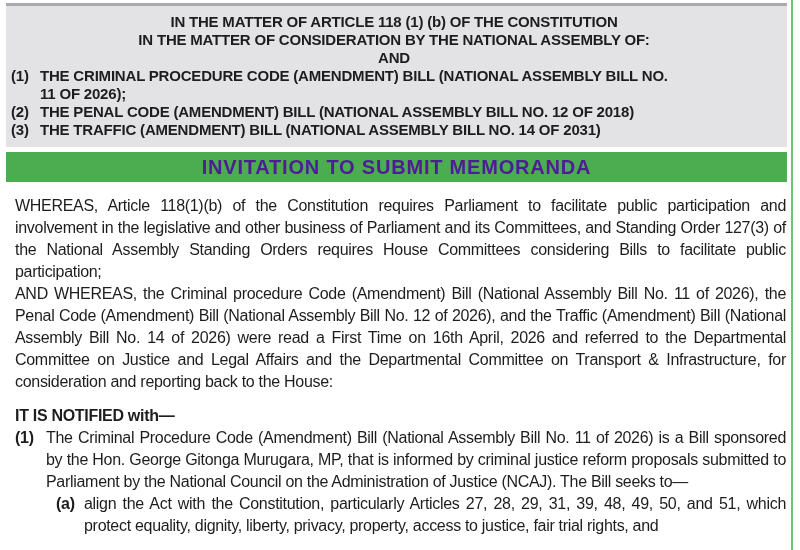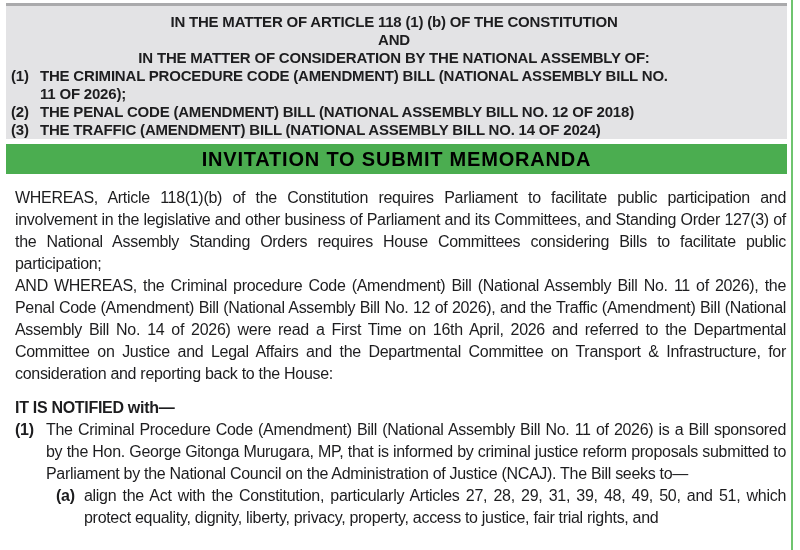--- a/index.html
+++ b/index.html
@@ -18,37 +18,37 @@
     background: #6fc46f;
   }
 
   .content { position: absolute; left: 6px; top: 0; width: 781px; }
 
   
   .header-box {
     margin-top: 3px;
     background: #e3e3e5;
     border-top: 3px solid #aaaaac;
-    padding: 7px 10px 0 5px;
+    padding: 7px 10px 8px 5px;
     font-weight: bold;
     font-size: 15px;
     line-height: 18px;
     letter-spacing: -0.2px;
   }
   .hb-center { text-align: center; }
   .hb-item { display: flex; }
   .hb-num { flex: none; width: 29px; }
   .hb-text { max-width: 636px; }
 
   
   .banner {
     margin-top: 5px;
     height: 30px;
     background: #4bad50;
-    color: #000000;
+    color: #4c1d95;
     display: flex; align-items: center; justify-content: center;
     font-weight: bold;
     font-size: 20px;
     letter-spacing: 0.8px;
   }
 
   
   .body-text {
     margin: 13px 1px 0 9px;
     font-size: 16px;
@@ -74,34 +74,34 @@
 <body>
 
 <div class="page">
 
   <div class="border-right-line"></div>
 
   <div class="content">
 
     <div class="header-box">
       <div class="hb-center">IN THE MATTER OF ARTICLE 118 (1) (b) OF THE CONSTITUTION</div>
+      <div class="hb-center">IN THE MATTER OF CONSIDERATION BY THE NATIONAL ASSEMBLY OF:</div>
       <div class="hb-center">AND</div>
-      <div class="hb-center">IN THE MATTER OF CONSIDERATION BY THE NATIONAL ASSEMBLY OF:</div>
 
       <div class="hb-item">
         <span class="hb-num">(1)</span>
         <span class="hb-text">THE CRIMINAL PROCEDURE CODE (AMENDMENT) BILL (NATIONAL ASSEMBLY BILL NO. 11 OF 2026);</span>
       </div>
       <div class="hb-item">
         <span class="hb-num">(2)</span>
         <span class="hb-text">THE PENAL CODE (AMENDMENT) BILL (NATIONAL ASSEMBLY BILL NO. 12 OF 2018)</span>
       </div>
       <div class="hb-item">
         <span class="hb-num">(3)</span>
-        <span class="hb-text">THE TRAFFIC (AMENDMENT) BILL (NATIONAL ASSEMBLY BILL NO. 14 OF 2024)</span>
+        <span class="hb-text">THE TRAFFIC (AMENDMENT) BILL (NATIONAL ASSEMBLY BILL NO. 14 OF 2031)</span>
       </div>
     </div>
 
     <div class="banner">
       <span>INVITATION TO SUBMIT MEMORANDA</span>
     </div>
 
     <div class="body-text">
       <p><b>WHEREAS</b><span>, Article 118(1)(b) of the Constitution requires Parliament to facilitate public participation and involvement in the legislative and other business of Parliament and its Committees, and Standing Order 127(3) of the National Assembly Standing Orders requires House Committees considering Bills to facilitate public participation;</span></p>
       <p><b>AND WHEREAS</b><span>, the </span><b>Criminal procedure Code (Amendment) Bill (National Assembly Bill No. 11 of 2026)</b><span>, the </span><b>Penal Code (Amendment) Bill (National Assembly Bill No. 12 of 2026)</b><span>, and the </span><b>Traffic (Amendment) Bill (National Assembly Bill No. 14 of 2026)</b><span> were read a First Time on 16th April, 2026 and referred to the </span><b>Departmental Committee on Justice</b><span> and Legal Affairs and the </span><b>Departmental Committee on Transport &amp; Infrastructure</b><span>, for consideration and reporting back to the </span><b>House:</b></p>

